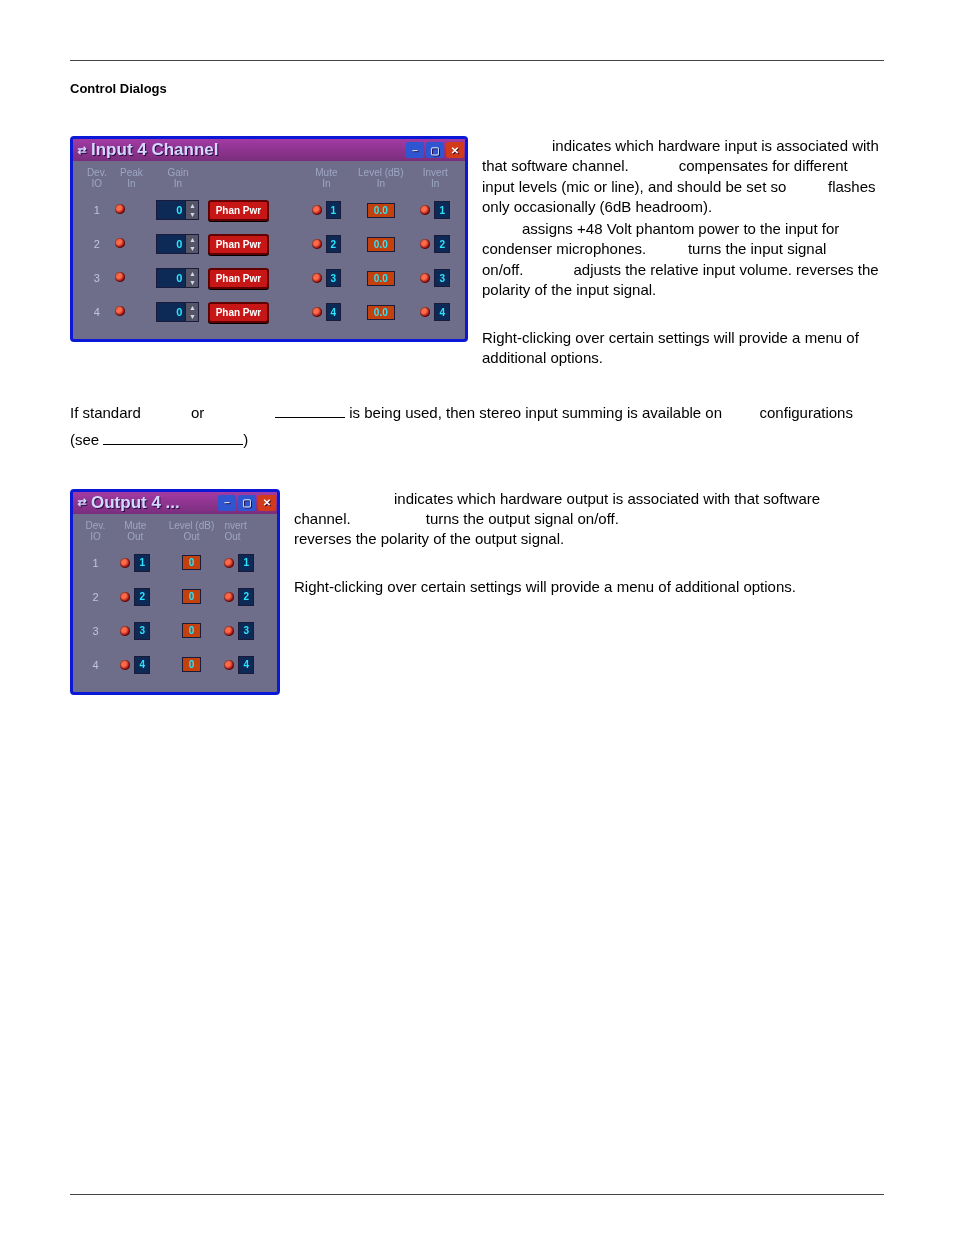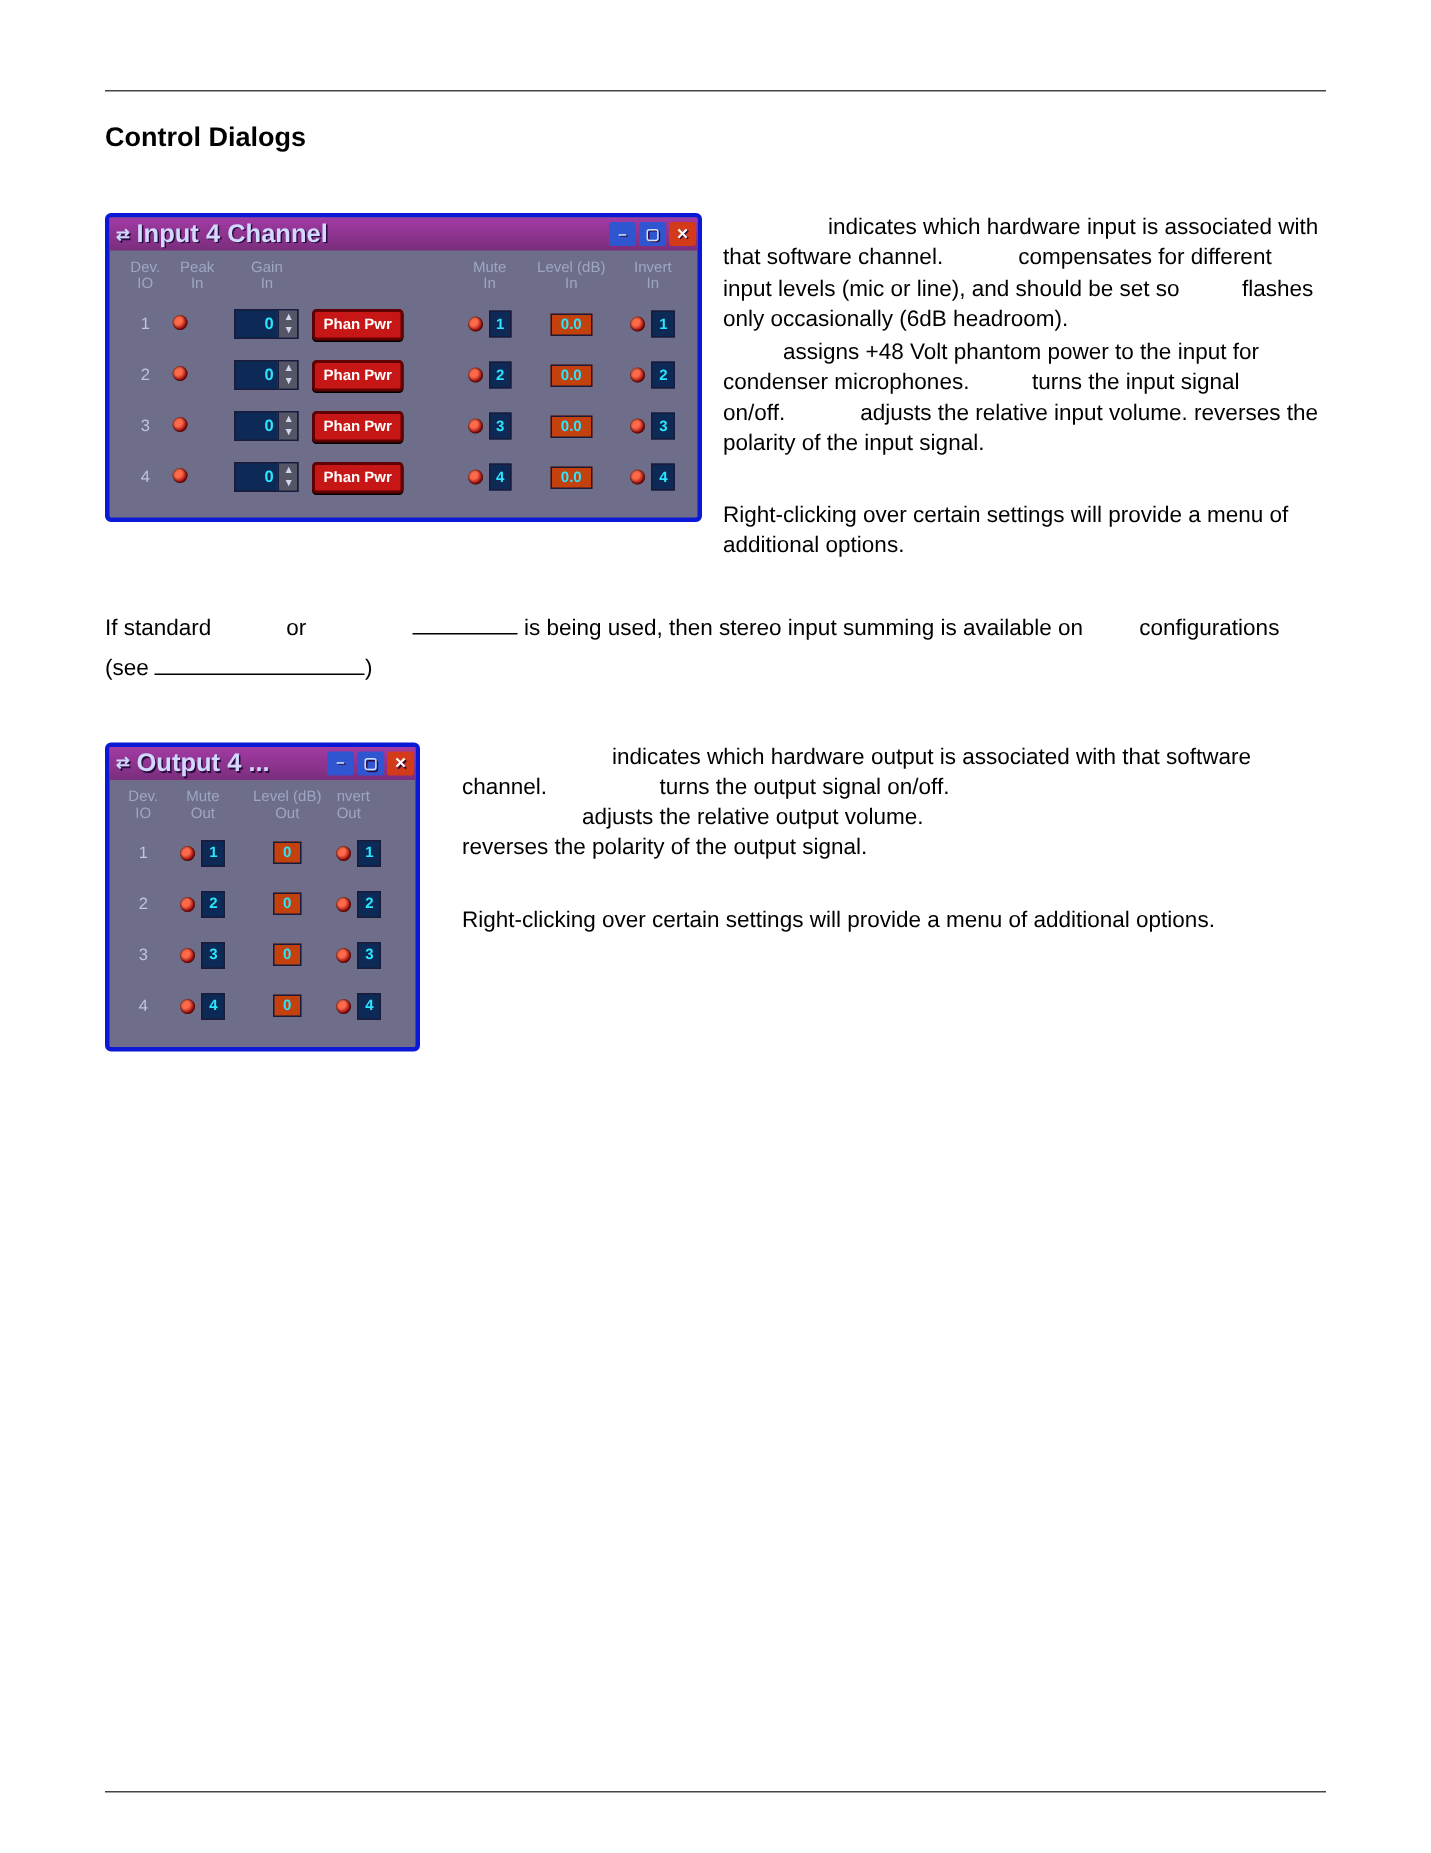--- a/index.html
+++ b/index.html
@@ -1,19 +1,19 @@
 <!DOCTYPE html>
 <html><head>
 <meta charset="utf-8">
 <style>
   html,body{margin:0;padding:0;background:#fff;font-family:Arial,Helvetica,sans-serif;font-size:15px;color:#000;}
   .page{width:954px;min-height:1235px;box-sizing:border-box;padding:60px 70px 40px 70px;position:relative;}
   hr.top-rule,hr.bottom-rule{border:none;border-top:1px solid #444;margin:0;}
   hr.bottom-rule{position:absolute;bottom:40px;left:70px;right:70px;}
-  h2.section{font-size:18px;font-weight:bold;margin:20px 0 40px 0;}
+  h2.section{font-size:13px;font-weight:bold;margin:20px 0 40px 0;}
   
   .win{border:3px solid #0b18d6;border-radius:4px;background:#6e6e8a;font-family:Verdana,Arial,sans-serif;font-size:11px;color:#bfc5da;}
   .titlebar{display:flex;align-items:center;height:22px;background:linear-gradient(#a23aa4,#7a2e7c);color:#d3d8ff;font-weight:bold;text-shadow:1px 1px 0 #2a0a3a;}
   .titlebar .tb-icon{width:18px;text-align:center;color:#d0d4ff;}
   .titlebar .tb-title{flex:1;font-size:17px;}
   .titlebar .tb-btn{width:18px;height:16px;margin:0 1px;display:flex;align-items:center;justify-content:center;border-radius:2px;font-size:10px;font-weight:bold;}
   .tb-min{background:#2f56d0;color:#cfe0ff;}
   .tb-max{background:#2f56d0;color:#cfe0ff;}
   .tb-close{background:#d23a1a;color:#fff;}
   .hdr-row{display:flex;padding:6px 6px 2px 6px;}
@@ -44,21 +44,21 @@
   .out .c-level{width:68px;text-align:center;}
   .out .c-invert{width:48px;text-align:left;}
   
   .row-1{display:flex;gap:14px;align-items:flex-start;margin-bottom:30px;}
   .row-1 .text{flex:1;line-height:1.35;}
   .midpara{line-height:1.8;margin:16px 0 36px 0;}
   .blank{display:inline-block;border-bottom:1px solid #000;}
   .blank.w70{width:70px;height:0.9em;vertical-align:baseline;}
   .blank.w140{width:140px;height:0.9em;vertical-align:baseline;}
   .row-2{display:flex;gap:14px;align-items:flex-start;}
-  .row-2 .text{flex:1;line-height:1.35;margin-left:14px;}
+  .row-2 .text{flex:1;line-height:1.35;}
   .win-in{width:392px;}
   .win-out{width:204px;}
 </style>
 </head>
 <body>
 <div class="page">
 
 <hr class="top-rule">
 
 <h2 class="section">Control Dialogs</h2>
@@ -252,20 +252,19 @@
             <div class="c-invert"><span class="pair">
                 <span class="led"></span>
                 <span class="tagbox">4</span>
               </span></div>
           </div>
         </div>
   </div>
 
   <div class="text">
     <div style="text-indent:100px;"><span>indicates which hardware output is associated with that software channel.</span>&nbsp;&nbsp;&nbsp;&nbsp;&nbsp;&nbsp;&nbsp;&nbsp;&nbsp;&nbsp;&nbsp;&nbsp;&nbsp;&nbsp;&nbsp;&nbsp;&nbsp;&nbsp;<span>turns the output signal on/off.</span></div>
-    <div style="text-indent:80px;"><span>adjusts the relative output volume.</span></div>
     <div><span>reverses the polarity of the output signal.</span></div>
     <div style="margin-top:28px;">Right-clicking over certain settings will provide a menu of additional options.</div>
   </div>
 </div>
 
 <hr class="bottom-rule">
 </div>
 
 </body></html>

